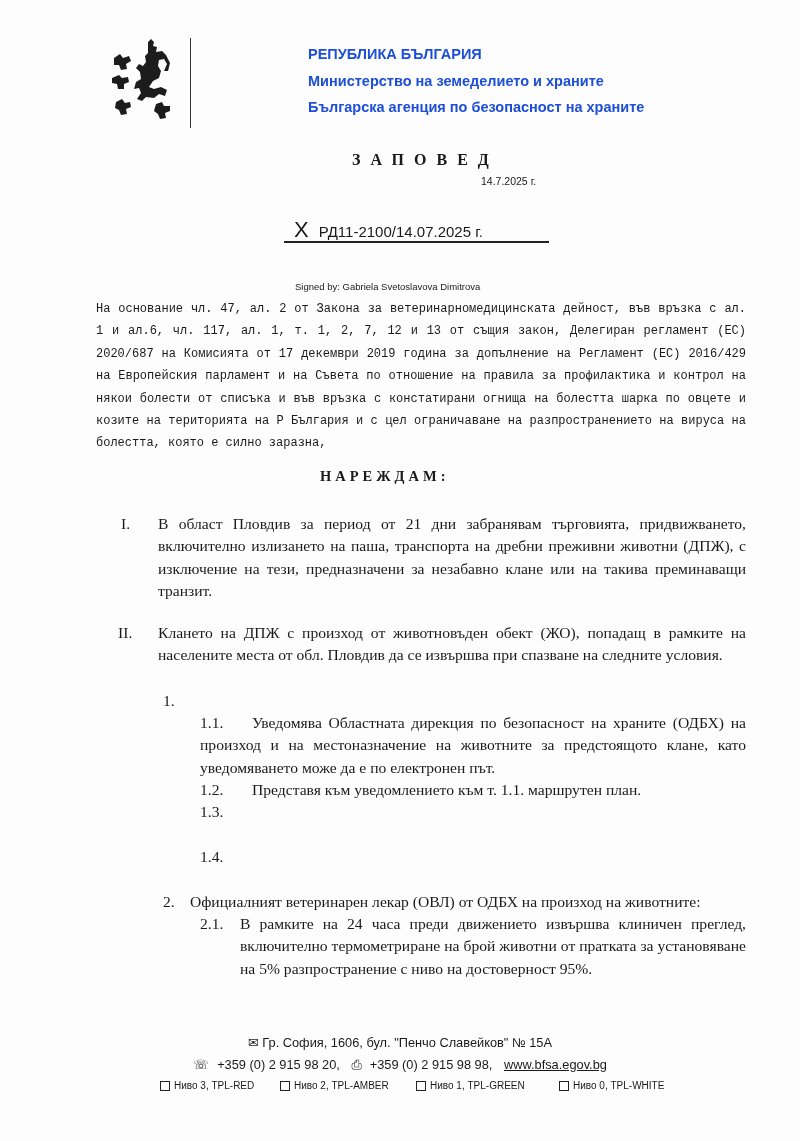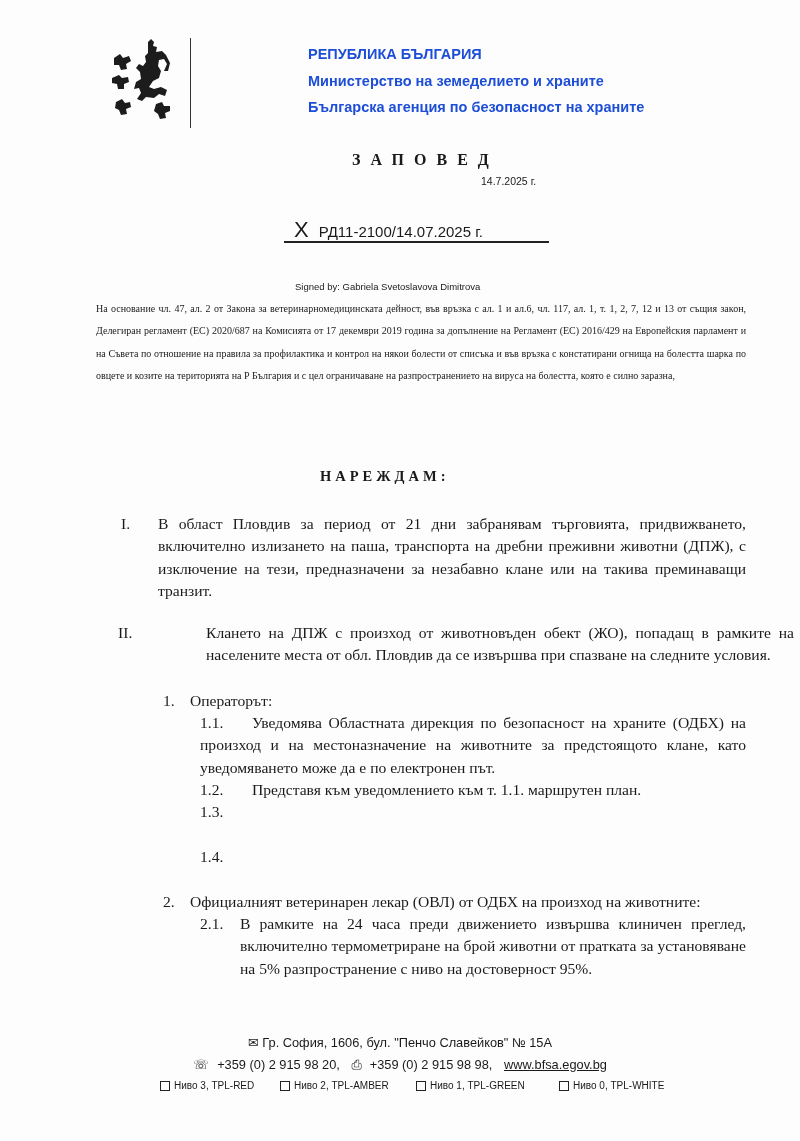--- a/index.html
+++ b/index.html
@@ -15,21 +15,21 @@
   .hdr3 { top: 99px; }
 
   .title { position: absolute; left: 352px; top: 151px; font-family: "Liberation Serif", serif; font-weight: bold; font-size: 16px; letter-spacing: 10px; white-space: nowrap; }
   .date-small { position: absolute; left: 481px; top: 175px; font-family: "Liberation Sans", sans-serif; font-size: 10.5px; white-space: nowrap; }
 
   .reg { position: absolute; left: 294px; top: 217px; font-family: "Liberation Sans", sans-serif; font-size: 15px; white-space: nowrap; display: flex; align-items: baseline; }
   .reg .x { font-size: 22px; margin-right: 10px; }
   .reg-line { position: absolute; left: 284px; top: 241px; width: 265px; height: 1.5px; background: #222; }
   .signed { position: absolute; left: 295px; top: 281px; font-family: "Liberation Sans", sans-serif; font-size: 9.5px; white-space: nowrap; }
 
-  .body-text { position: absolute; left: 96px; width: 650px; font-family: Liberation Serif, serif; font-size: 10px; line-height: 22.4px; text-align: justify; }
+  .body-text { position: absolute; left: 96px; width: 650px; font-family: Liberation Mono, monospace; font-size: 12px; line-height: 22.4px; text-align: justify; }
   .intro { top: 298px; }
 
   .order-heading { position: absolute; left: 320px; top: 468px; font-family: "Liberation Serif", serif; font-weight: bold; font-size: 14.5px; letter-spacing: 4px; white-space: nowrap; }
 
   .roman { position: absolute; font-family: "Liberation Serif", serif; font-size: 15.6px; line-height: 22.4px; }
   .item-text { position: absolute; left: 158px; width: 588px; font-family: "Liberation Serif", serif; font-size: 15.6px; line-height: 22.4px; text-align: justify; }
 
   .sub-num { position: absolute; font-family: "Liberation Serif", serif; font-size: 15.6px; line-height: 22.4px; white-space: nowrap; }
   .sub-text { position: absolute; font-family: "Liberation Serif", serif; font-size: 15.6px; line-height: 22.4px; text-align: justify; }
   .ind { text-indent: 52px; }
@@ -76,24 +76,23 @@
   <div class="signed">Signed by: Gabriela Svetoslavova Dimitrova</div>
 
   <div class="body-text intro">На основание чл. 47, ал. 2 от Закона за ветеринарномедицинската дейност, във връзка с ал. 1 и ал.6,  чл. 117, ал. 1, т. 1, 2, 7, 12 и 13 от същия закон, Делегиран регламент (ЕС) 2020/687 на Комисията от 17 декември 2019 година за допълнение на Регламент (ЕС) 2016/429 на Европейския парламент и на Съвета по отношение на правила за профилактика и контрол на някои болести от списъка и във връзка с констатирани огнища на болестта шарка по овцете и козите на територията на Р България и с цел ограничаване на разпространението на вируса на болестта, която е силно заразна,</div>
 
   <div class="order-heading">НАРЕЖДАМ:</div>
 
   <div class="roman" style="left:121px; top:513px;">I.</div>
   <div class="item-text" style="top:513px;">В област Пловдив за период от 21 дни забранявам търговията, придвижването, включително излизането на паша, транспорта на дребни преживни животни (ДПЖ), с изключение на тези, предназначени за незабавно клане или на такива преминаващи транзит.</div>
 
   <div class="roman" style="left:118px; top:622px;">II.</div>
-  <div class="item-text" style="top:622px;margin-left:48px;">Клането на ДПЖ с произход от животновъден обект (ЖО), попадащ в рамките на населените места от обл. Пловдив да се извършва при спазване на следните условия.</div>
+  <div class="item-text" style="top:622px;">Клането на ДПЖ с произход от животновъден обект (ЖО), попадащ в рамките на населените места от обл. Пловдив да се извършва при спазване на следните условия.</div>
 
   <div class="sub-num" style="left:163px; top:690px;">1.</div>
-  <div class="sub-text" style="left:190px; top:690px; width:300px;">Операторът:</div>
 
   <div class="sub-num" style="left:200px; top:712px;">1.1.</div>
   <div class="sub-text ind" style="left:200px; top:712px; width:546px;">Уведомява Областната дирекция по безопасност на храните (ОДБХ) на произход и на местоназначение на животните за предстоящото клане, като уведомяването може да е по електронен път.</div>
 
   <div class="sub-num" style="left:200px; top:779px;">1.2.</div>
   <div class="sub-text ind" style="left:200px; top:779px; width:546px;">Представя към уведомлението към т. 1.1. маршрутен план.</div>
 
   <div class="sub-num" style="left:200px; top:801px;">1.3.</div>
 
   <div class="sub-num" style="left:200px; top:846px;">1.4.</div>

